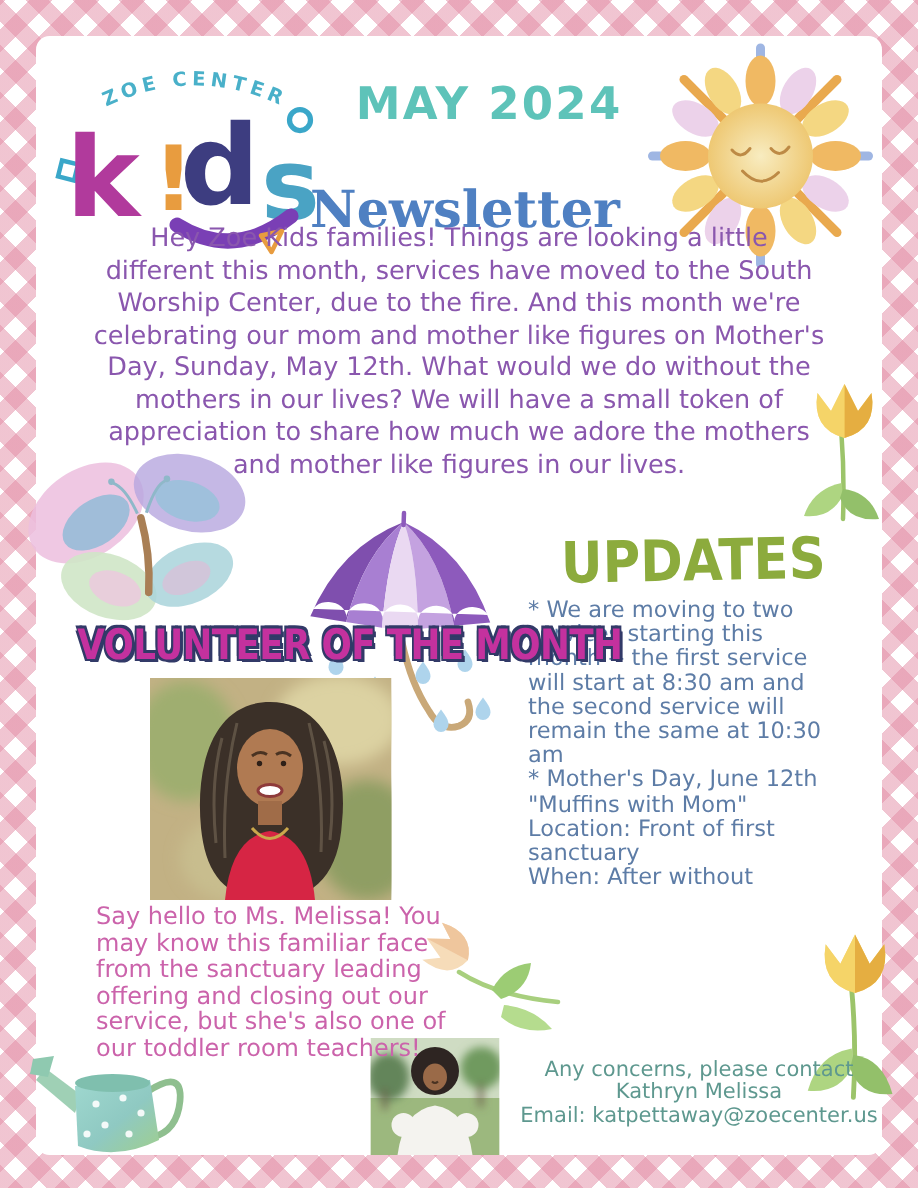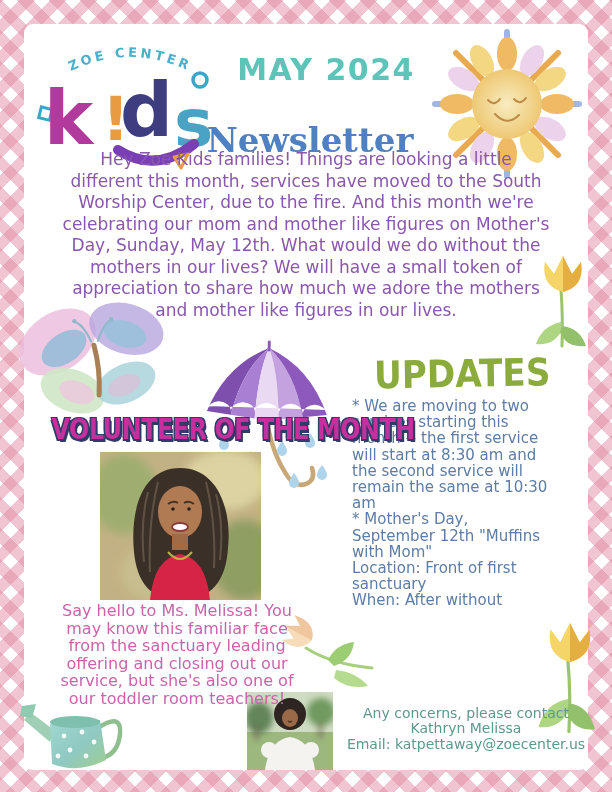--- a/index.html
+++ b/index.html
@@ -20,21 +20,21 @@
   .title-word{font-family:"DejaVu Serif",serif;font-size:34px;font-weight:bold;color:#4f80c2;line-height:1.05;margin-top:36px;}
 
   .intro{left:62px;top:149px;width:488px;font-size:17px;line-height:1.27;color:#8a57ae;text-align:center;z-index:3;}
 
   .vol-heading{
     left:26px;top:413px;width:340px;text-align:center;z-index:4;
     font-size:28px;font-weight:bold;color:#c4319e;letter-spacing:-.5px;white-space:nowrap;
     transform:scaleX(.85);transform-origin:center;
     text-shadow:-1.5px -1.5px 0 #323a68,1.5px -1.5px 0 #323a68,-1.5px 1.5px 0 #323a68,1.5px 1.5px 0 #323a68,2.5px 2.5px 0 #323a68;
   }
-  .vol-body{left:52px;top:602px;width:250px;font-size:16px;line-height:1.1;color:#cb63ab;text-align:center;z-index:3;}
+  .vol-body{left:64px;top:602px;width:250px;font-size:16px;line-height:1.1;color:#cb63ab;z-index:3;}
 
   .upd-heading{
     left:365px;top:352px;width:180px;text-align:center;z-index:3;
     font-size:38px;font-weight:bold;color:#8cab3d;transform:scaleX(.9) rotate(-1deg);transform-origin:center;
   }
   .upd-body{left:352px;top:398px;width:196px;font-size:15px;line-height:1.08;color:#5d7ca6;text-align:left;z-index:3;}
   .upd-body p{margin:0;}
 
   .contact{left:330px;top:706px;width:272px;font-size:14px;line-height:1.1;color:#5e988f;text-align:center;z-index:3;}
 </style>
@@ -221,21 +221,21 @@
     <ellipse cx="43" cy="26" rx="8" ry="9" fill="#9a6a48"></ellipse>
     <path d="M41,29 q2,2 4,0" stroke="#4a3322" stroke-width="1.4" fill="none"></path>
     <circle cx="22" cy="58" r="8" fill="#f4f3ef"></circle>
       <circle cx="64" cy="58" r="8" fill="#f4f3ef"></circle>
     <path d="M18,78 Q22,48 43,45 Q64,48 68,78 Z" fill="#f4f3ef"></path>
   </svg>
 
   <div class="abs upd-heading">UPDATES</div>
   <div class="abs upd-body">
     <p>* We are moving to two services starting this month -- the first service will start at 8:30 am and the second service will remain the same at 10:30 am</p>
-    <p>* Mother's Day, September 12th  "Muffins with Mom"</p>
+    <p>* Mother's Day, June 12th  "Muffins with Mom"</p>
     <p>Location: Front of first sanctuary</p>
     <p>When: After without</p>
   </div>
 
   <svg class="abs z2" style="left:528px;top:246px;" width="70" height="105" viewBox="0 0 70 105">
     <path d="M33,44 Q35,70 34,100" stroke="#9cc46a" stroke-width="3" fill="none" stroke-linecap="round"></path>
     <path d="M33,76 Q14,80 8,98 Q26,100 34,84 Z" fill="#aed581"></path>
     <path d="M34,80 Q52,82 58,100 Q38,102 32,86 Z" fill="#93c06a"></path>
     <path d="M17,16 Q13,40 35,46 Q57,40 53,16 L44,28 L35,10 L26,28 Z" fill="#f2cb55"></path>
     <path d="M35,46 Q57,40 53,16 L44,28 L35,10 Z" fill="#e3a93e" opacity=".85"></path>

